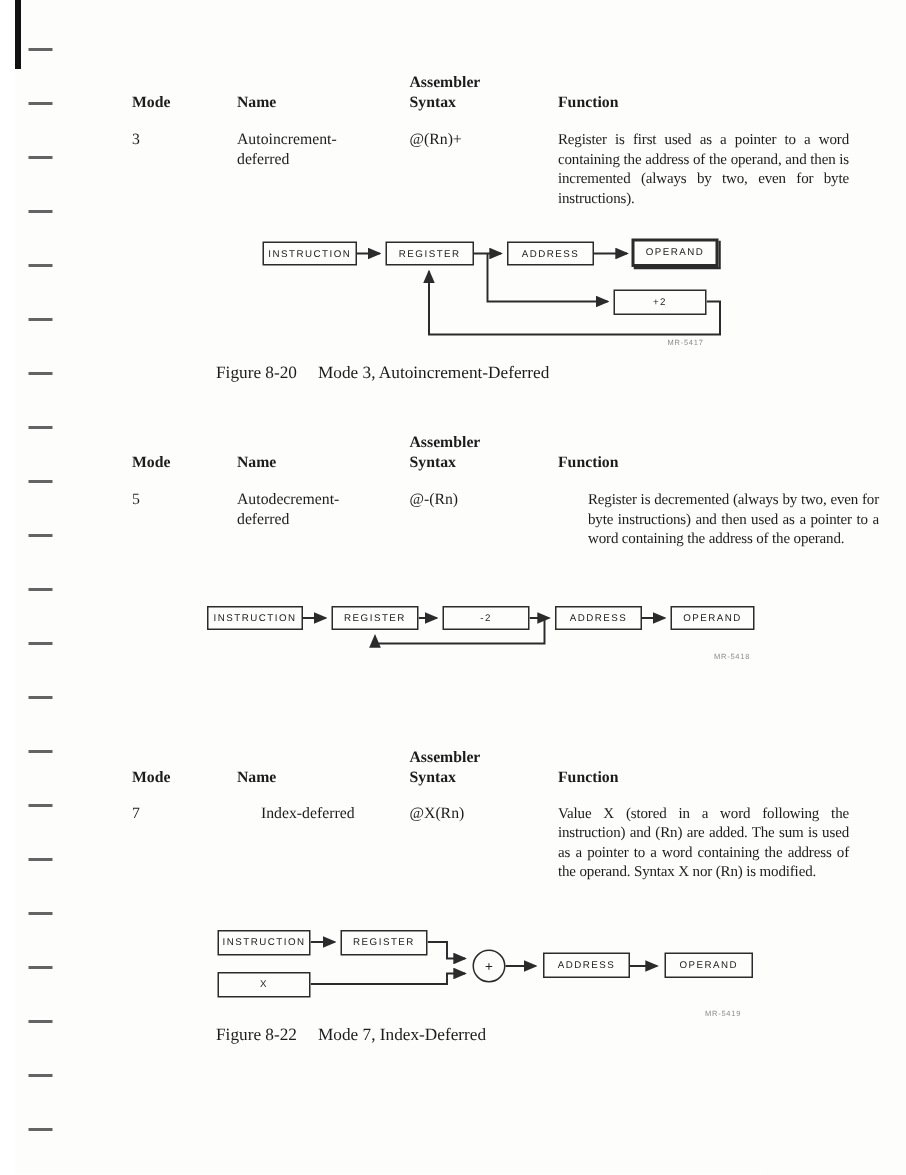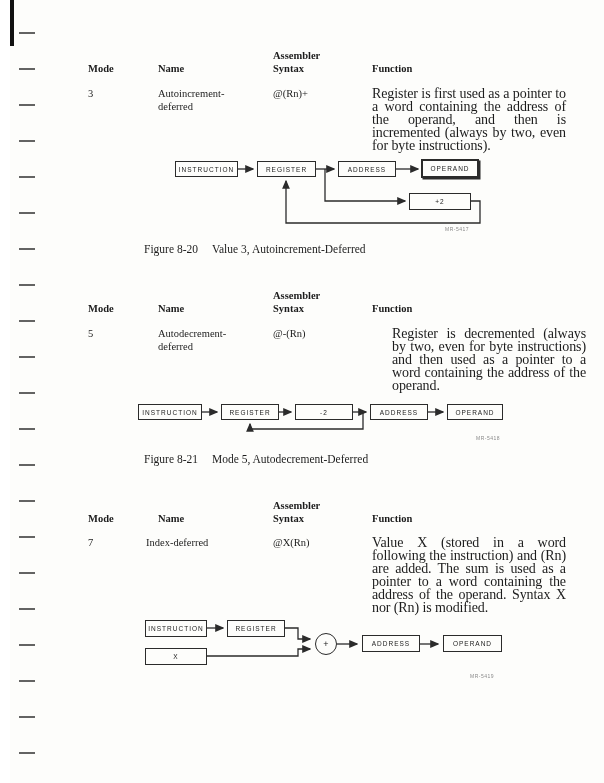--- a/index.html
+++ b/index.html
@@ -18,21 +18,21 @@
     position:absolute; left:9px; top:32px; width:16px; height:724px;
     background: repeating-linear-gradient(to bottom, #3d3d3d 0 2px, transparent 2px 36px);
     opacity:.8;
   }
   .corner-mark { position:absolute; left:0; top:0; width:4px; height:46px; background:#111; }
 
   .abs { position:absolute; }
   .hdr { font-weight:bold; font-size:10.5px; white-space:nowrap; }
   .cell { font-size:10.5px; white-space:nowrap; line-height:13px; }
   .func {
-    font-size:14px; line-height:13px; width:194px;
+    font-size:10px; line-height:13px; width:194px;
     text-align: justify; letter-spacing:-0.1px; white-space:normal;
   }
   .caption { font-size:11.5px; white-space:nowrap; }
   .caption .cap-label { margin-right:14px;text-align:center; }
   .pageno { font-size:11px; width:604px; text-align:center; }
 
   
   .fig { position:absolute; left:0; width:604px; }
   .fig svg { position:absolute; left:0; top:0; }
   .dbox {
@@ -94,21 +94,21 @@
       </g>
     </svg>
     <div class="dbox" style="left:165px;top:6px;width:63px;height:16px">INSTRUCTION</div>
     <div class="dbox" style="left:247px;top:6px;width:59px;height:16px">REGISTER</div>
     <div class="dbox" style="left:328px;top:6px;width:58px;height:16px">ADDRESS</div>
     <div class="dbox heavy" style="left:411px;top:4px;width:58px;height:19px">OPERAND</div>
     <div class="dbox" style="left:399px;top:38px;width:62px;height:17px">+2</div>
     <div class="artref" style="left:435px;top:71px">MR-5417</div>
   </div>
   <div class="abs caption" style="left:134px;top:243px">
-    <span class="cap-label">Figure 8-20</span><span>Value 3, Autoincrement-Deferred</span>
+    <span class="cap-label">Figure 8-20</span><span>Mode 3, Autoincrement-Deferred</span>
   </div>
 
   <div>
     <div class="abs hdr" style="left:263px;top:290px">Assembler</div>
     <div class="abs hdr" style="left:78px;top:303px">Mode</div>
     <div class="abs hdr" style="left:148px;top:303px">Name</div>
     <div class="abs hdr" style="left:263px;top:303px">Syntax</div>
     <div class="abs hdr" style="left:362px;top:303px">Function</div>
 
     <div class="abs cell" style="left:78px;top:327px">5</div>
@@ -135,33 +135,30 @@
         <path d="M353,14 L353,31 L240,31 L240,26" marker-end="url(#f2ah)"></path>
       </g>
     </svg>
     <div class="dbox" style="left:128px;top:6px;width:64px;height:16px">INSTRUCTION</div>
     <div class="dbox" style="left:211px;top:6px;width:58px;height:16px">REGISTER</div>
     <div class="dbox" style="left:285px;top:6px;width:58px;height:16px">-2</div>
     <div class="dbox" style="left:360px;top:6px;width:58px;height:16px">ADDRESS</div>
     <div class="dbox" style="left:437px;top:6px;width:56px;height:16px">OPERAND</div>
     <div class="artref" style="left:466px;top:37px">MR-5418</div>
   </div>
-  <div class="abs caption" style="left:134px;top:453px">
-    <span class="cap-label">Figure 8-21</span><span>Mode 5, Autodecrement-Deferred</span>
-  </div>
 
   <div>
     <div class="abs hdr" style="left:263px;top:500px">Assembler</div>
     <div class="abs hdr" style="left:78px;top:513px">Mode</div>
     <div class="abs hdr" style="left:148px;top:513px">Name</div>
     <div class="abs hdr" style="left:263px;top:513px">Syntax</div>
     <div class="abs hdr" style="left:362px;top:513px">Function</div>
 
     <div class="abs cell" style="left:78px;top:536px">7</div>
-    <div class="abs cell" style="left:136px;top:536px">
+    <div class="abs cell" style="left:164px;top:536px">
       <div>Index-deferred</div>
     </div>
     <div class="abs cell" style="left:263px;top:536px">@X(Rn)</div>
     <div class="abs func" style="left:362px;top:536px">Value X (stored in a word following the instruction) and (Rn) are added. The sum is used as a pointer to a word containing the address of the operand. Syntax X nor (Rn) is modified.</div>
   </div>
 
   <div class="fig" style="top:614px;height:68px">
     <svg width="604" height="68">
       <defs>
         <marker id="f3ah" markerWidth="7" markerHeight="6" refX="6" refY="3" orient="auto">
@@ -177,15 +174,18 @@
       </g>
     </svg>
     <div class="dbox" style="left:135px;top:6px;width:62px;height:17px">INSTRUCTION</div>
     <div class="dbox" style="left:217px;top:6px;width:58px;height:17px">REGISTER</div>
     <div class="dbox" style="left:135px;top:34px;width:62px;height:17px">X</div>
     <div class="dcircle" style="left:305px;top:19px">+</div>
     <div class="dbox" style="left:352px;top:21px;width:58px;height:17px">ADDRESS</div>
     <div class="dbox" style="left:433px;top:21px;width:59px;height:17px">OPERAND</div>
     <div class="artref" style="left:460px;top:59px">MR-5419</div>
   </div>
+  <div class="abs caption" style="left:134px;top:684px">
+    <span class="cap-label">Figure 8-22</span><span>Mode 7, Index-Deferred</span>
+  </div>
 
 
 </div>
 
 </body></html>

